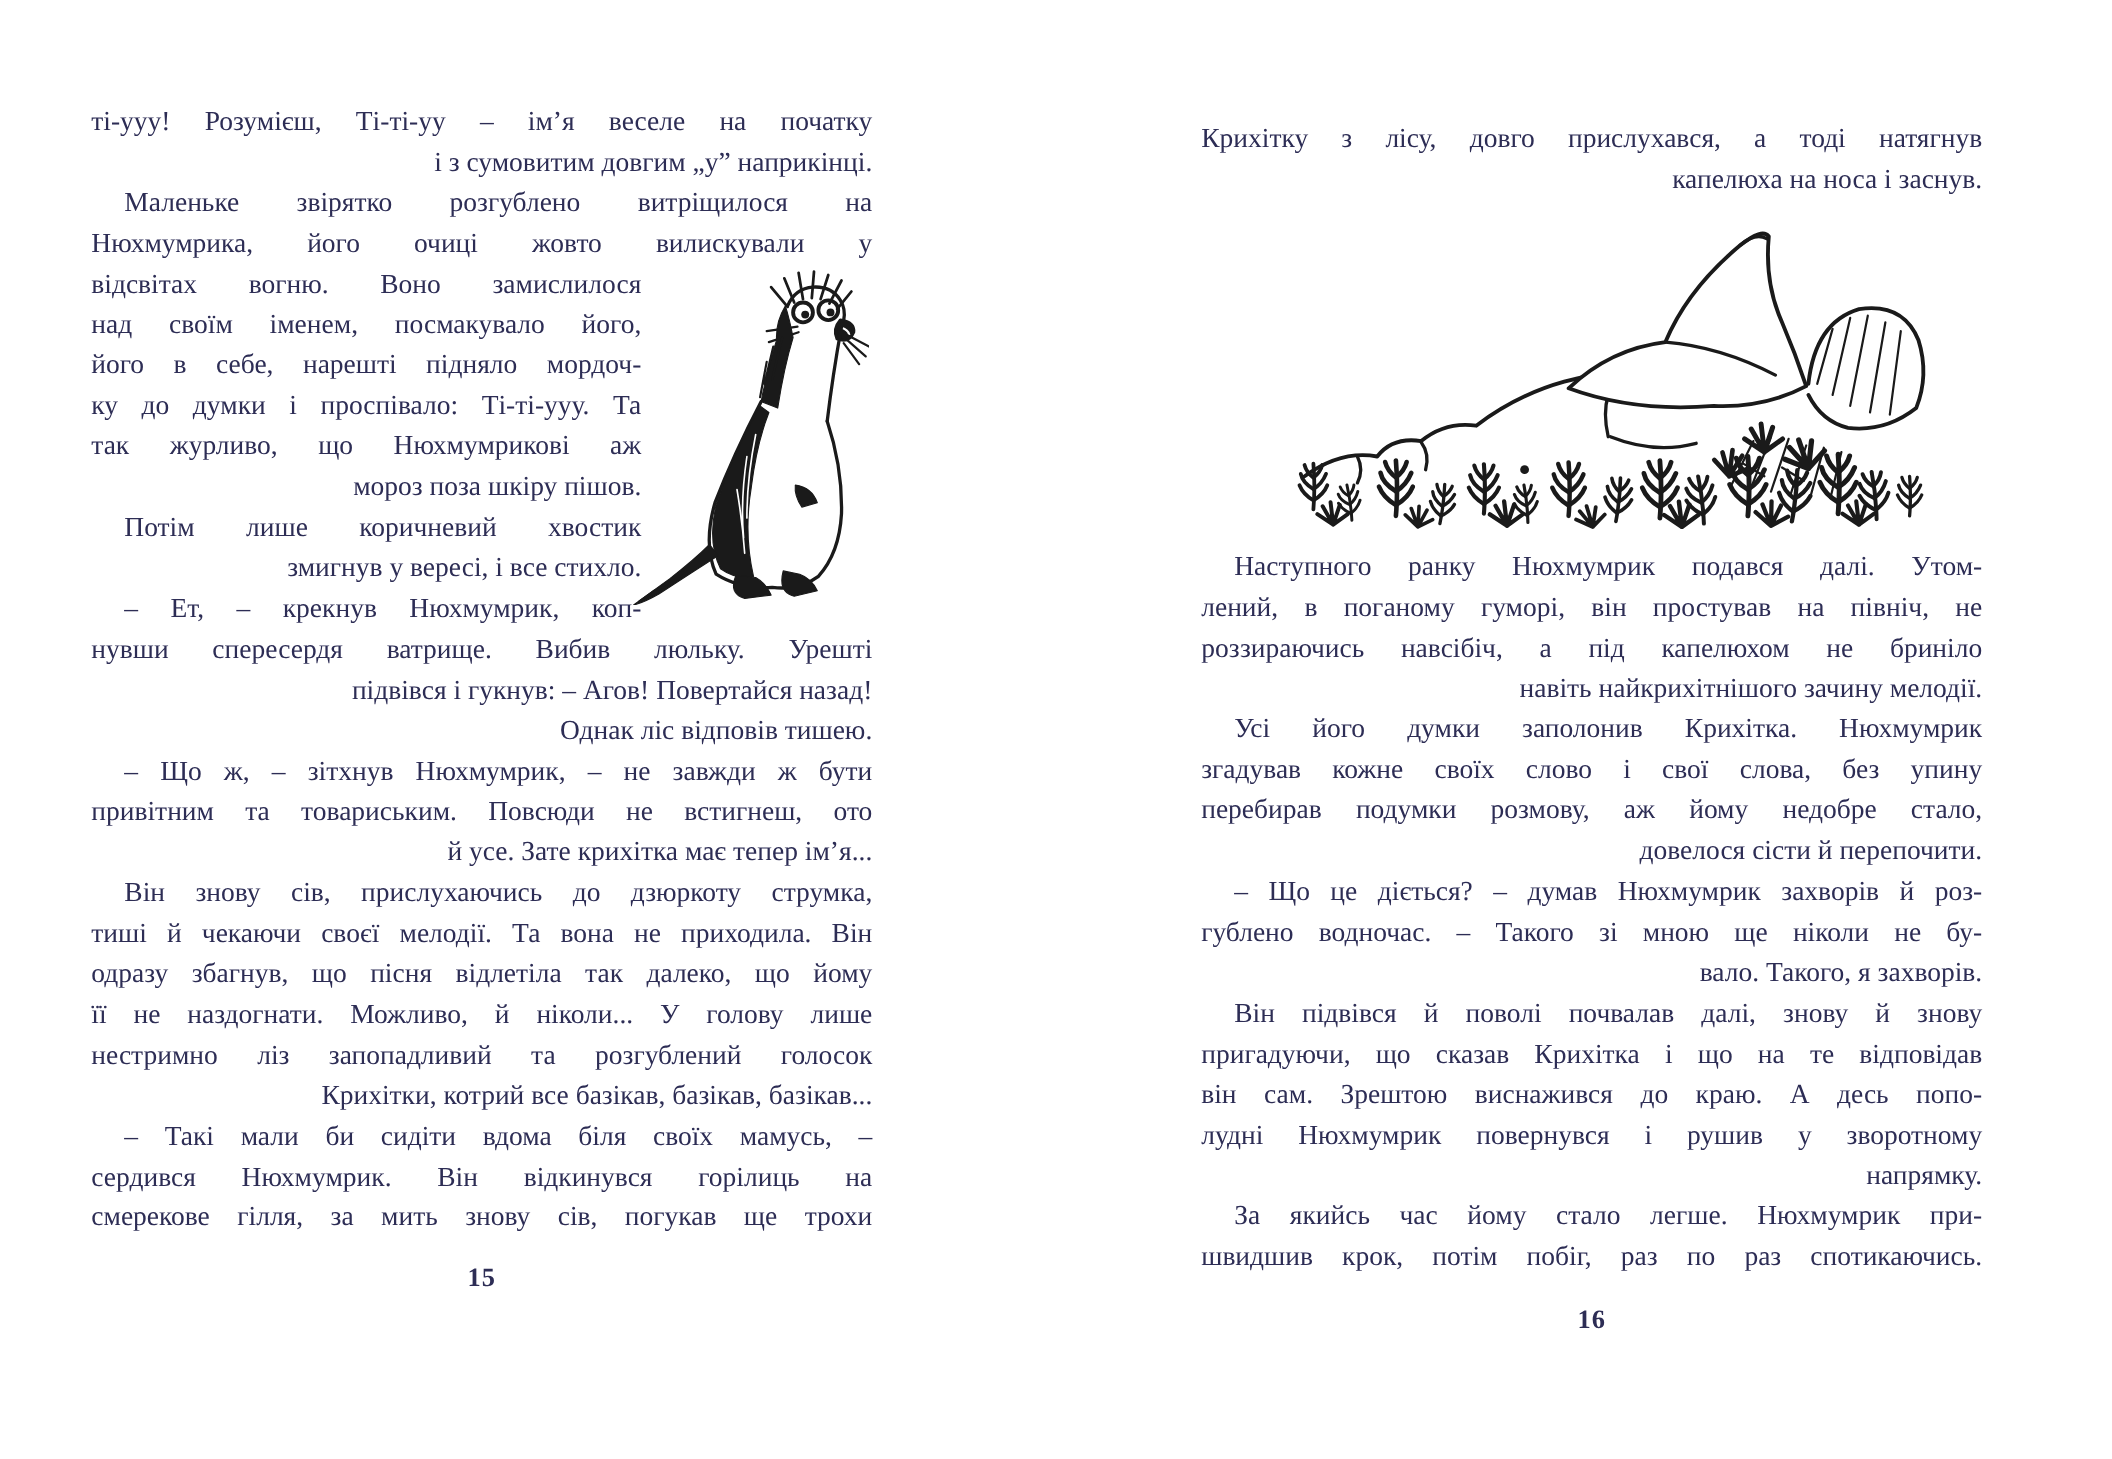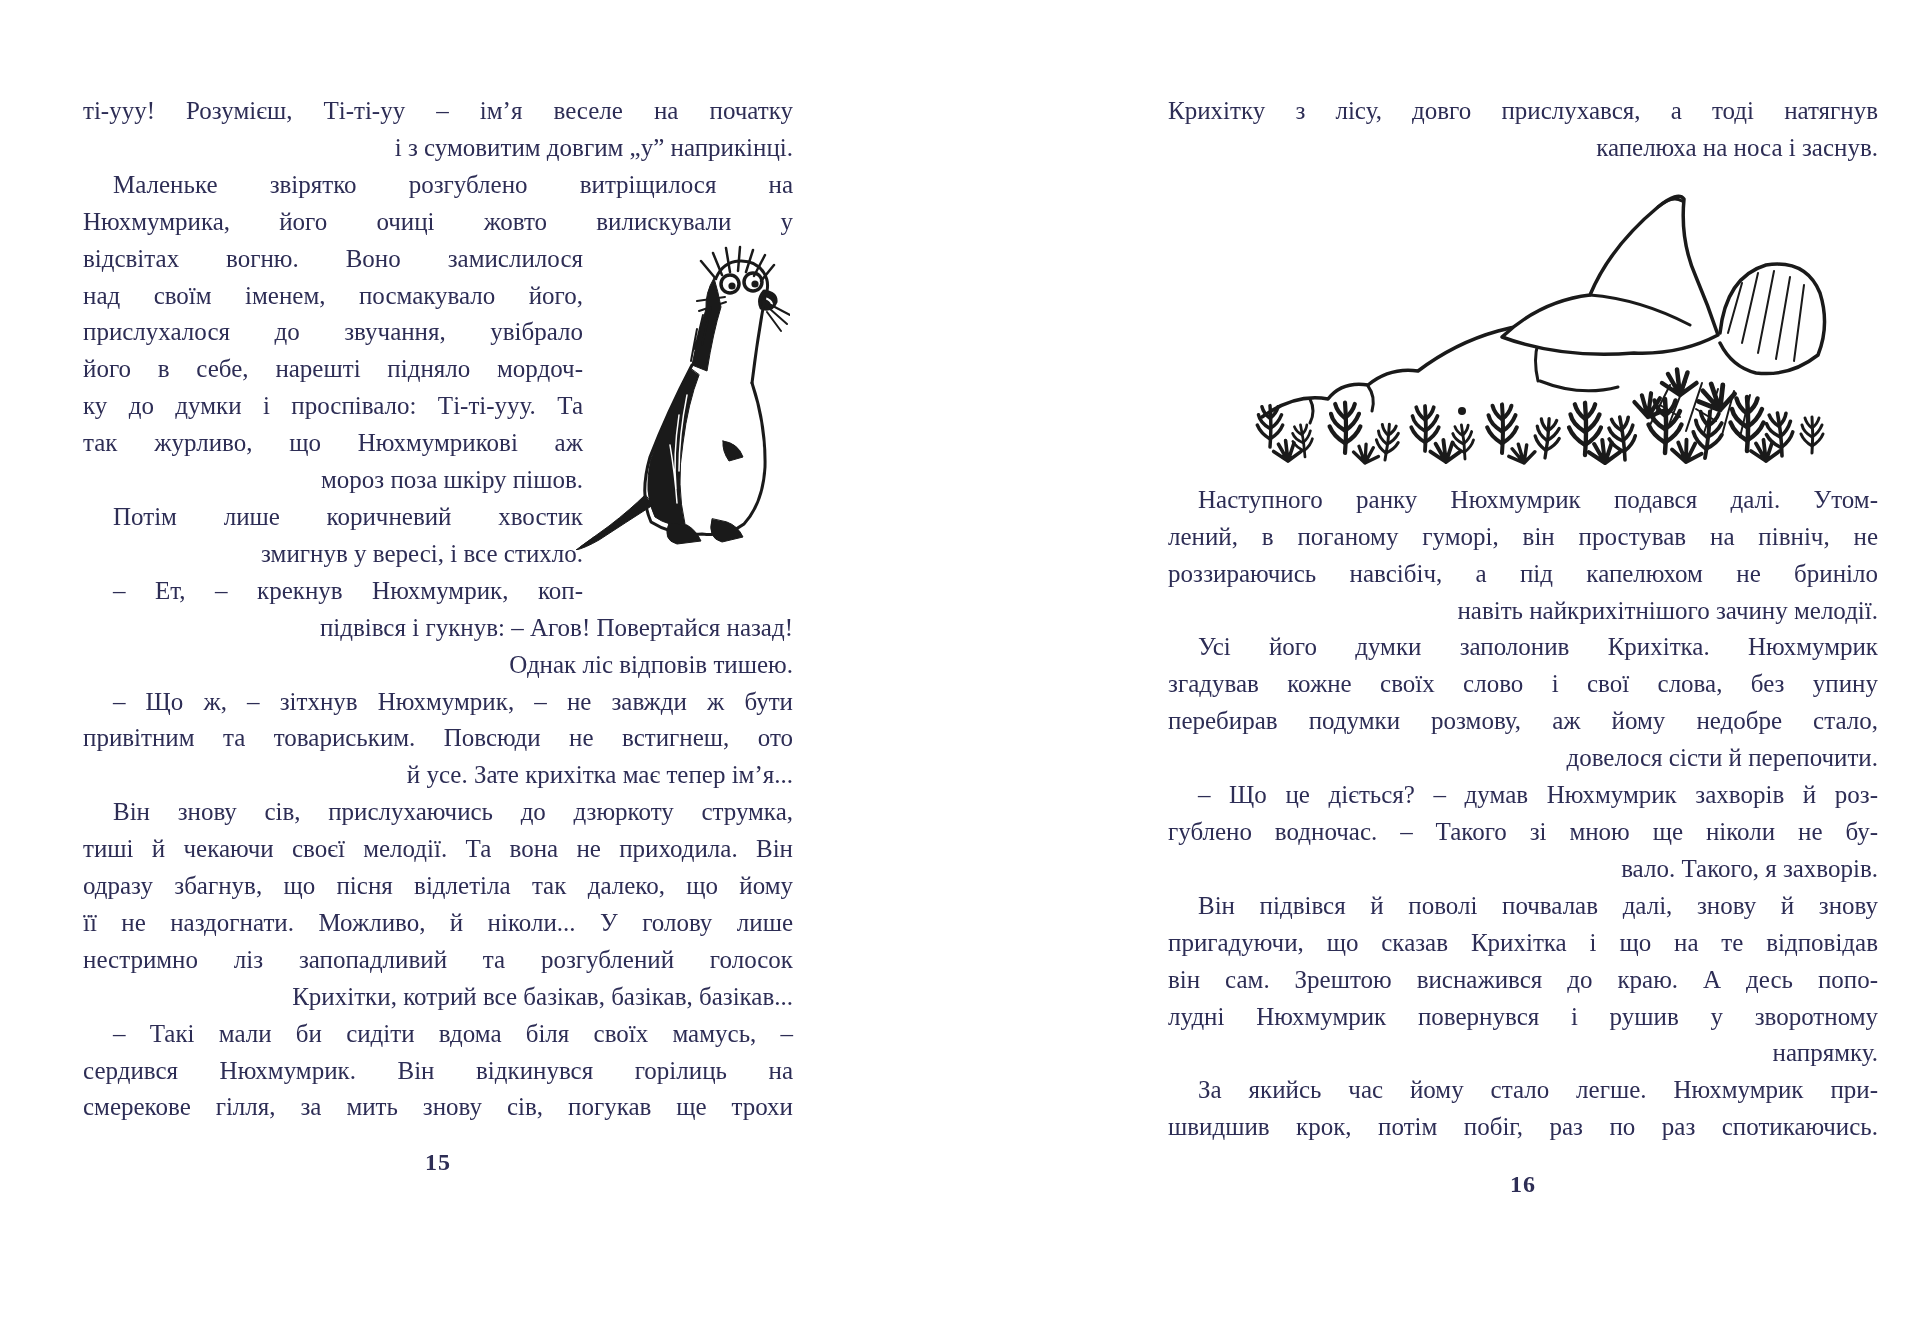--- a/index.html
+++ b/index.html
@@ -3,21 +3,21 @@
 <meta charset="utf-8">
 <style>
   html,body{margin:0;padding:0;}
   body{
     width:1920px;height:1326px;position:relative;overflow:hidden;
     background:#ffffff;
     font-family:"Liberation Serif","DejaVu Serif",serif;
   }
   .page{position:absolute;top:93px;width:710px;}
   .page.left{left:83px;}
-  .page.right{left:1168px;}
+  .page.right{left:1092px;margin-top:16px;}
   .textcol{position:relative;}
   .line{
     box-sizing:border-box;
     width:710px;
     line-height:36.9px;
     font-size:25px;
     color:#2d2d55;
     white-space:nowrap;
     text-align:right;
   }
@@ -41,28 +41,28 @@
 <div class="spread">
 
   <section class="page left">
     <div class="textcol" id="left-lines">
         <div class="line just">ті-ууу! Розумієш, Ті-ті-уу – ім’я веселе на початку</div>
         <div class="line">і з сумовитим довгим „у” наприкінці.</div>
         <div class="line just indent">Маленьке звірятко розгублено витріщилося на</div>
         <div class="line just">Нюхмумрика, його очиці жовто вилискували у</div>
         <div class="line just narrow">відсвітах вогню. Воно замислилося</div>
         <div class="line just narrow">над своїм іменем, посмакувало його,</div>
-        <div class="line just narrow">прислухалося до звучання, увібрало</div>
         <div class="line just narrow">його в себе, нарешті підняло мордоч-</div>
         <div class="line just narrow">ку до думки і проспівало: Ті-ті-ууу. Та</div>
         <div class="line just narrow">так журливо, що Нюхмумрикові аж</div>
         <div class="line narrow">мороз поза шкіру пішов.</div>
         <div class="line just narrow indent">Потім лише коричневий хвостик</div>
         <div class="line narrow">змигнув у вересі, і все стихло.</div>
         <div class="line just narrow indent">– Ет, – крекнув Нюхмумрик, коп-</div>
+        <div class="line just">нувши спересердя ватрище. Вибив люльку. Урешті</div>
         <div class="line">підвівся і гукнув: – Агов! Повертайся назад!</div>
         <div class="line indent">Однак ліс відповів тишею.</div>
         <div class="line just indent">– Що ж, – зітхнув Нюхмумрик, – не завжди ж бути</div>
         <div class="line just">привітним та товариським. Повсюди не встигнеш, ото</div>
         <div class="line">й усе. Зате крихітка має тепер ім’я...</div>
         <div class="line just indent">Він знову сів, прислухаючись до дзюркоту струмка,</div>
         <div class="line just">тиші й чекаючи своєї мелодії. Та вона не приходила. Він</div>
         <div class="line just">одразу збагнув, що пісня відлетіла так далеко, що йому</div>
         <div class="line just">її не наздогнати. Можливо, й ніколи... У голову лише</div>
         <div class="line just">нестримно ліз запопадливий та розгублений голосок</div>

